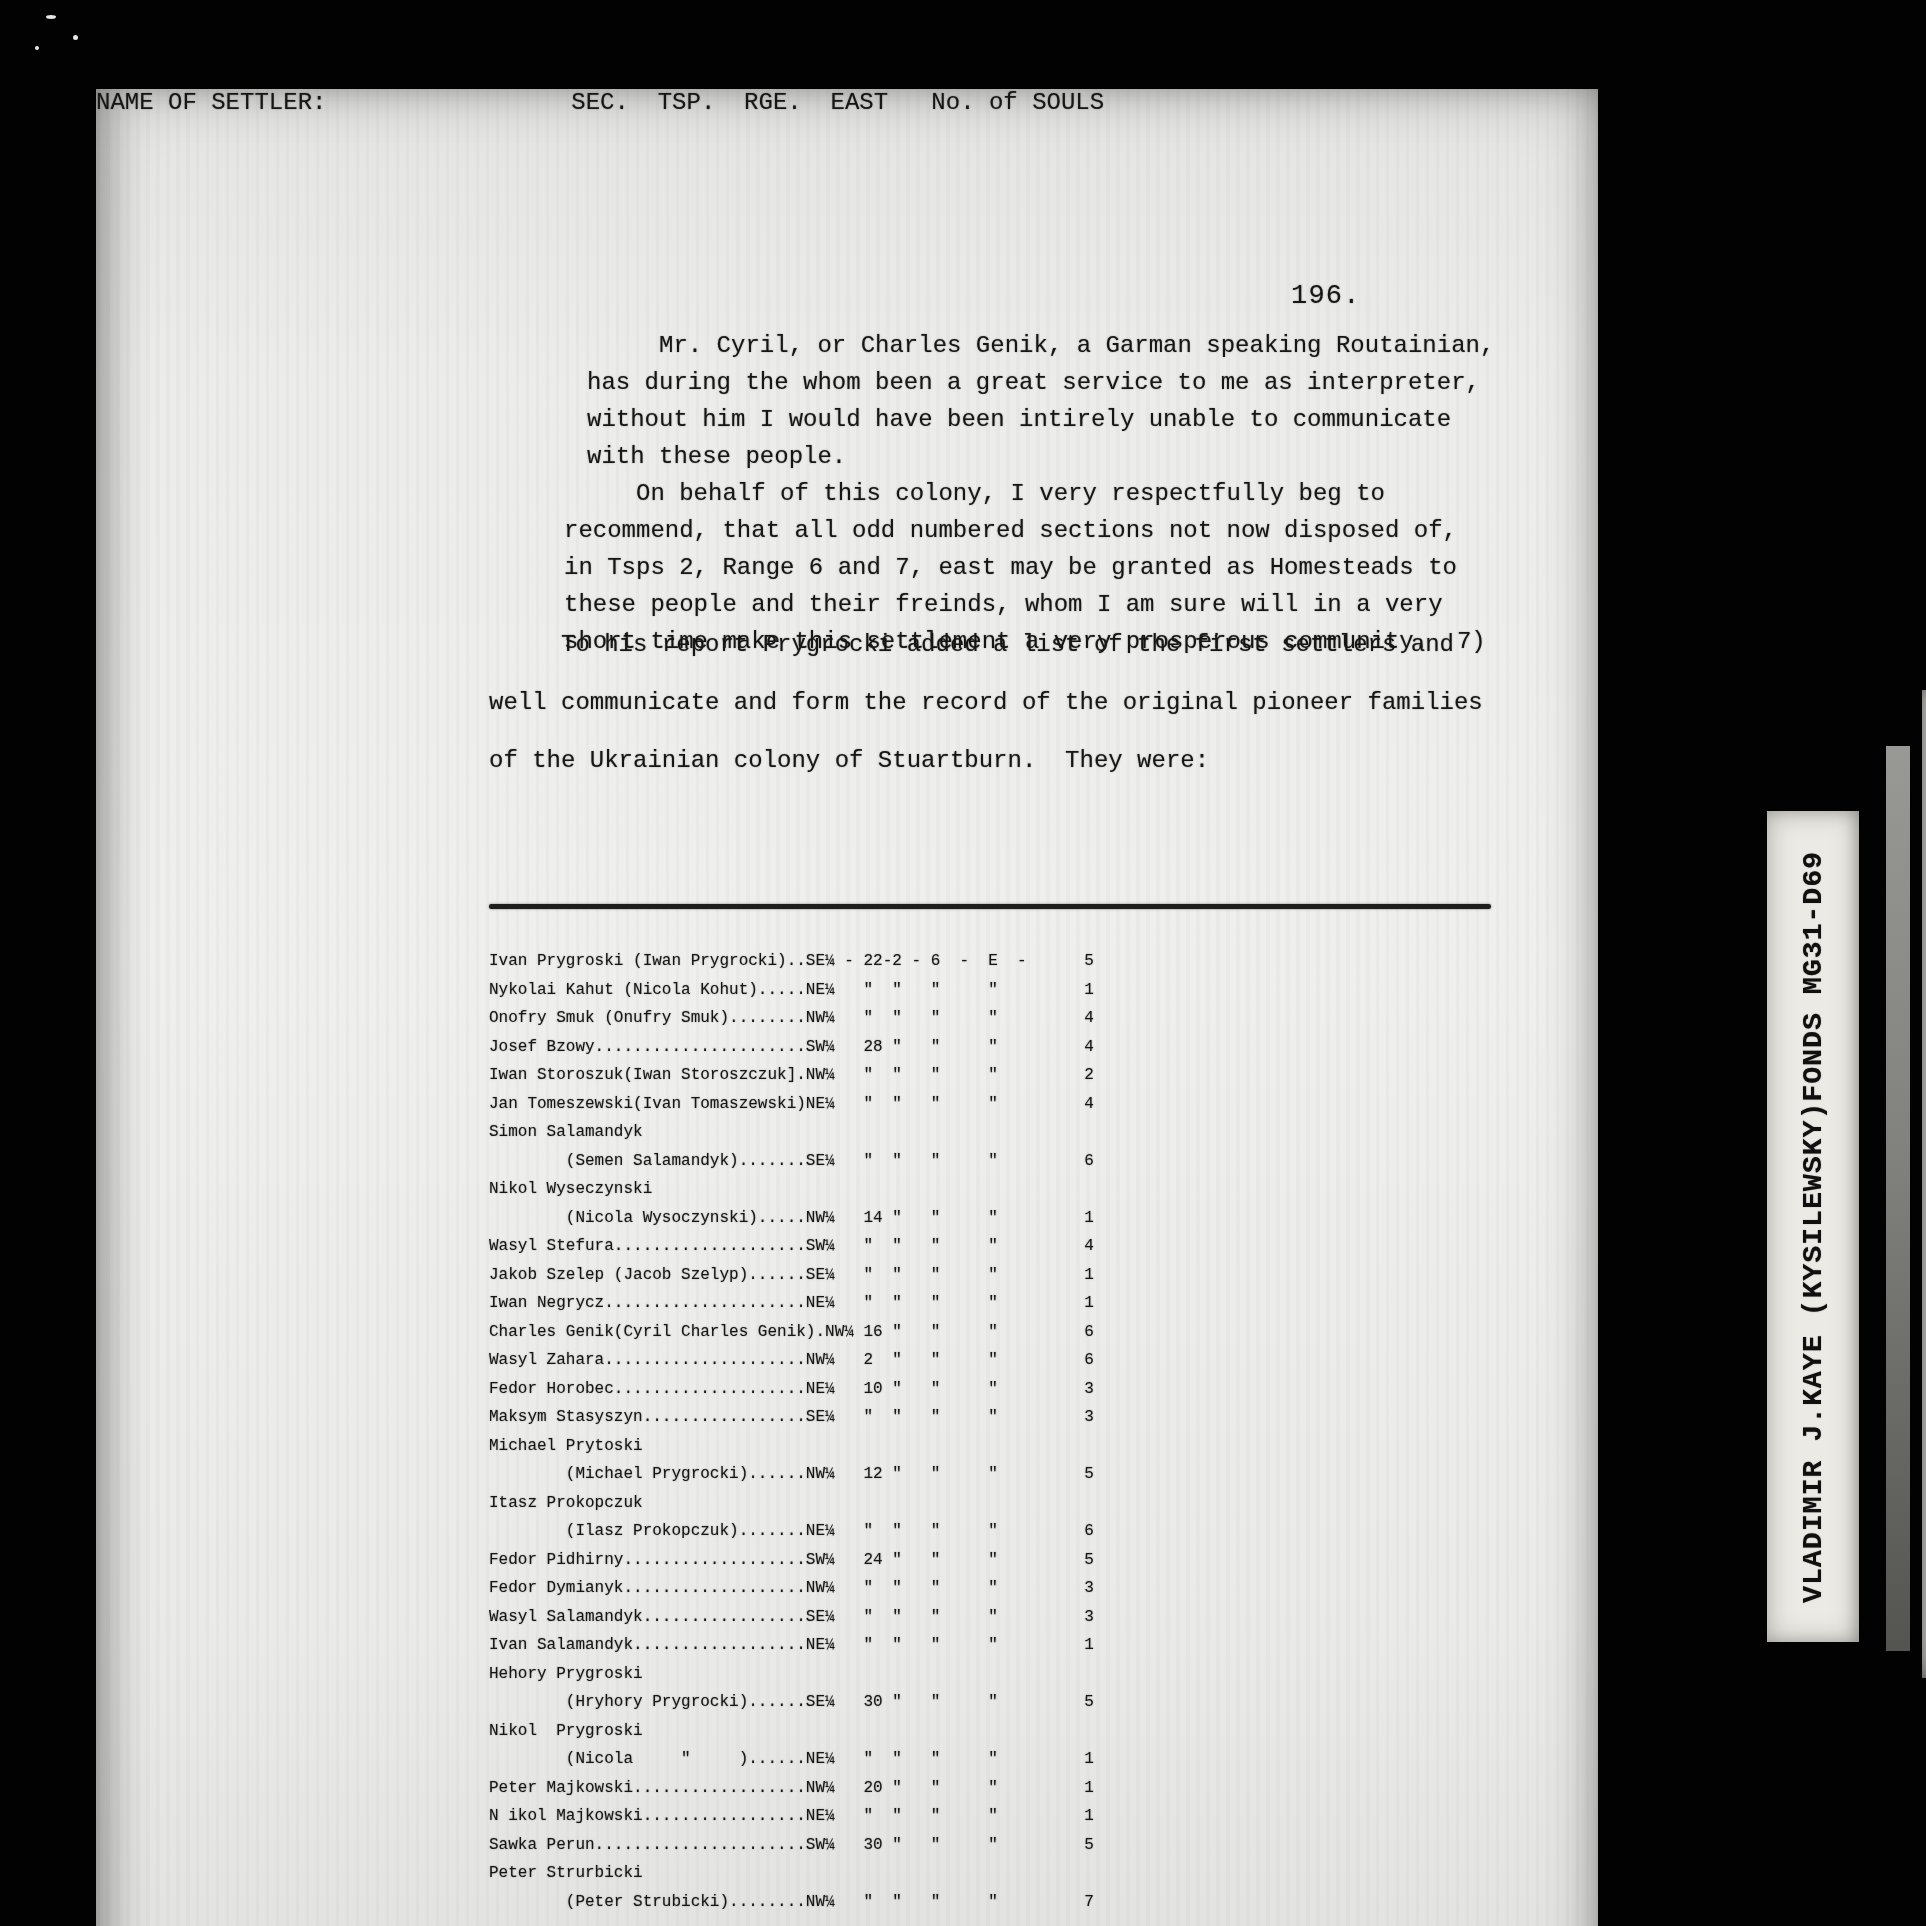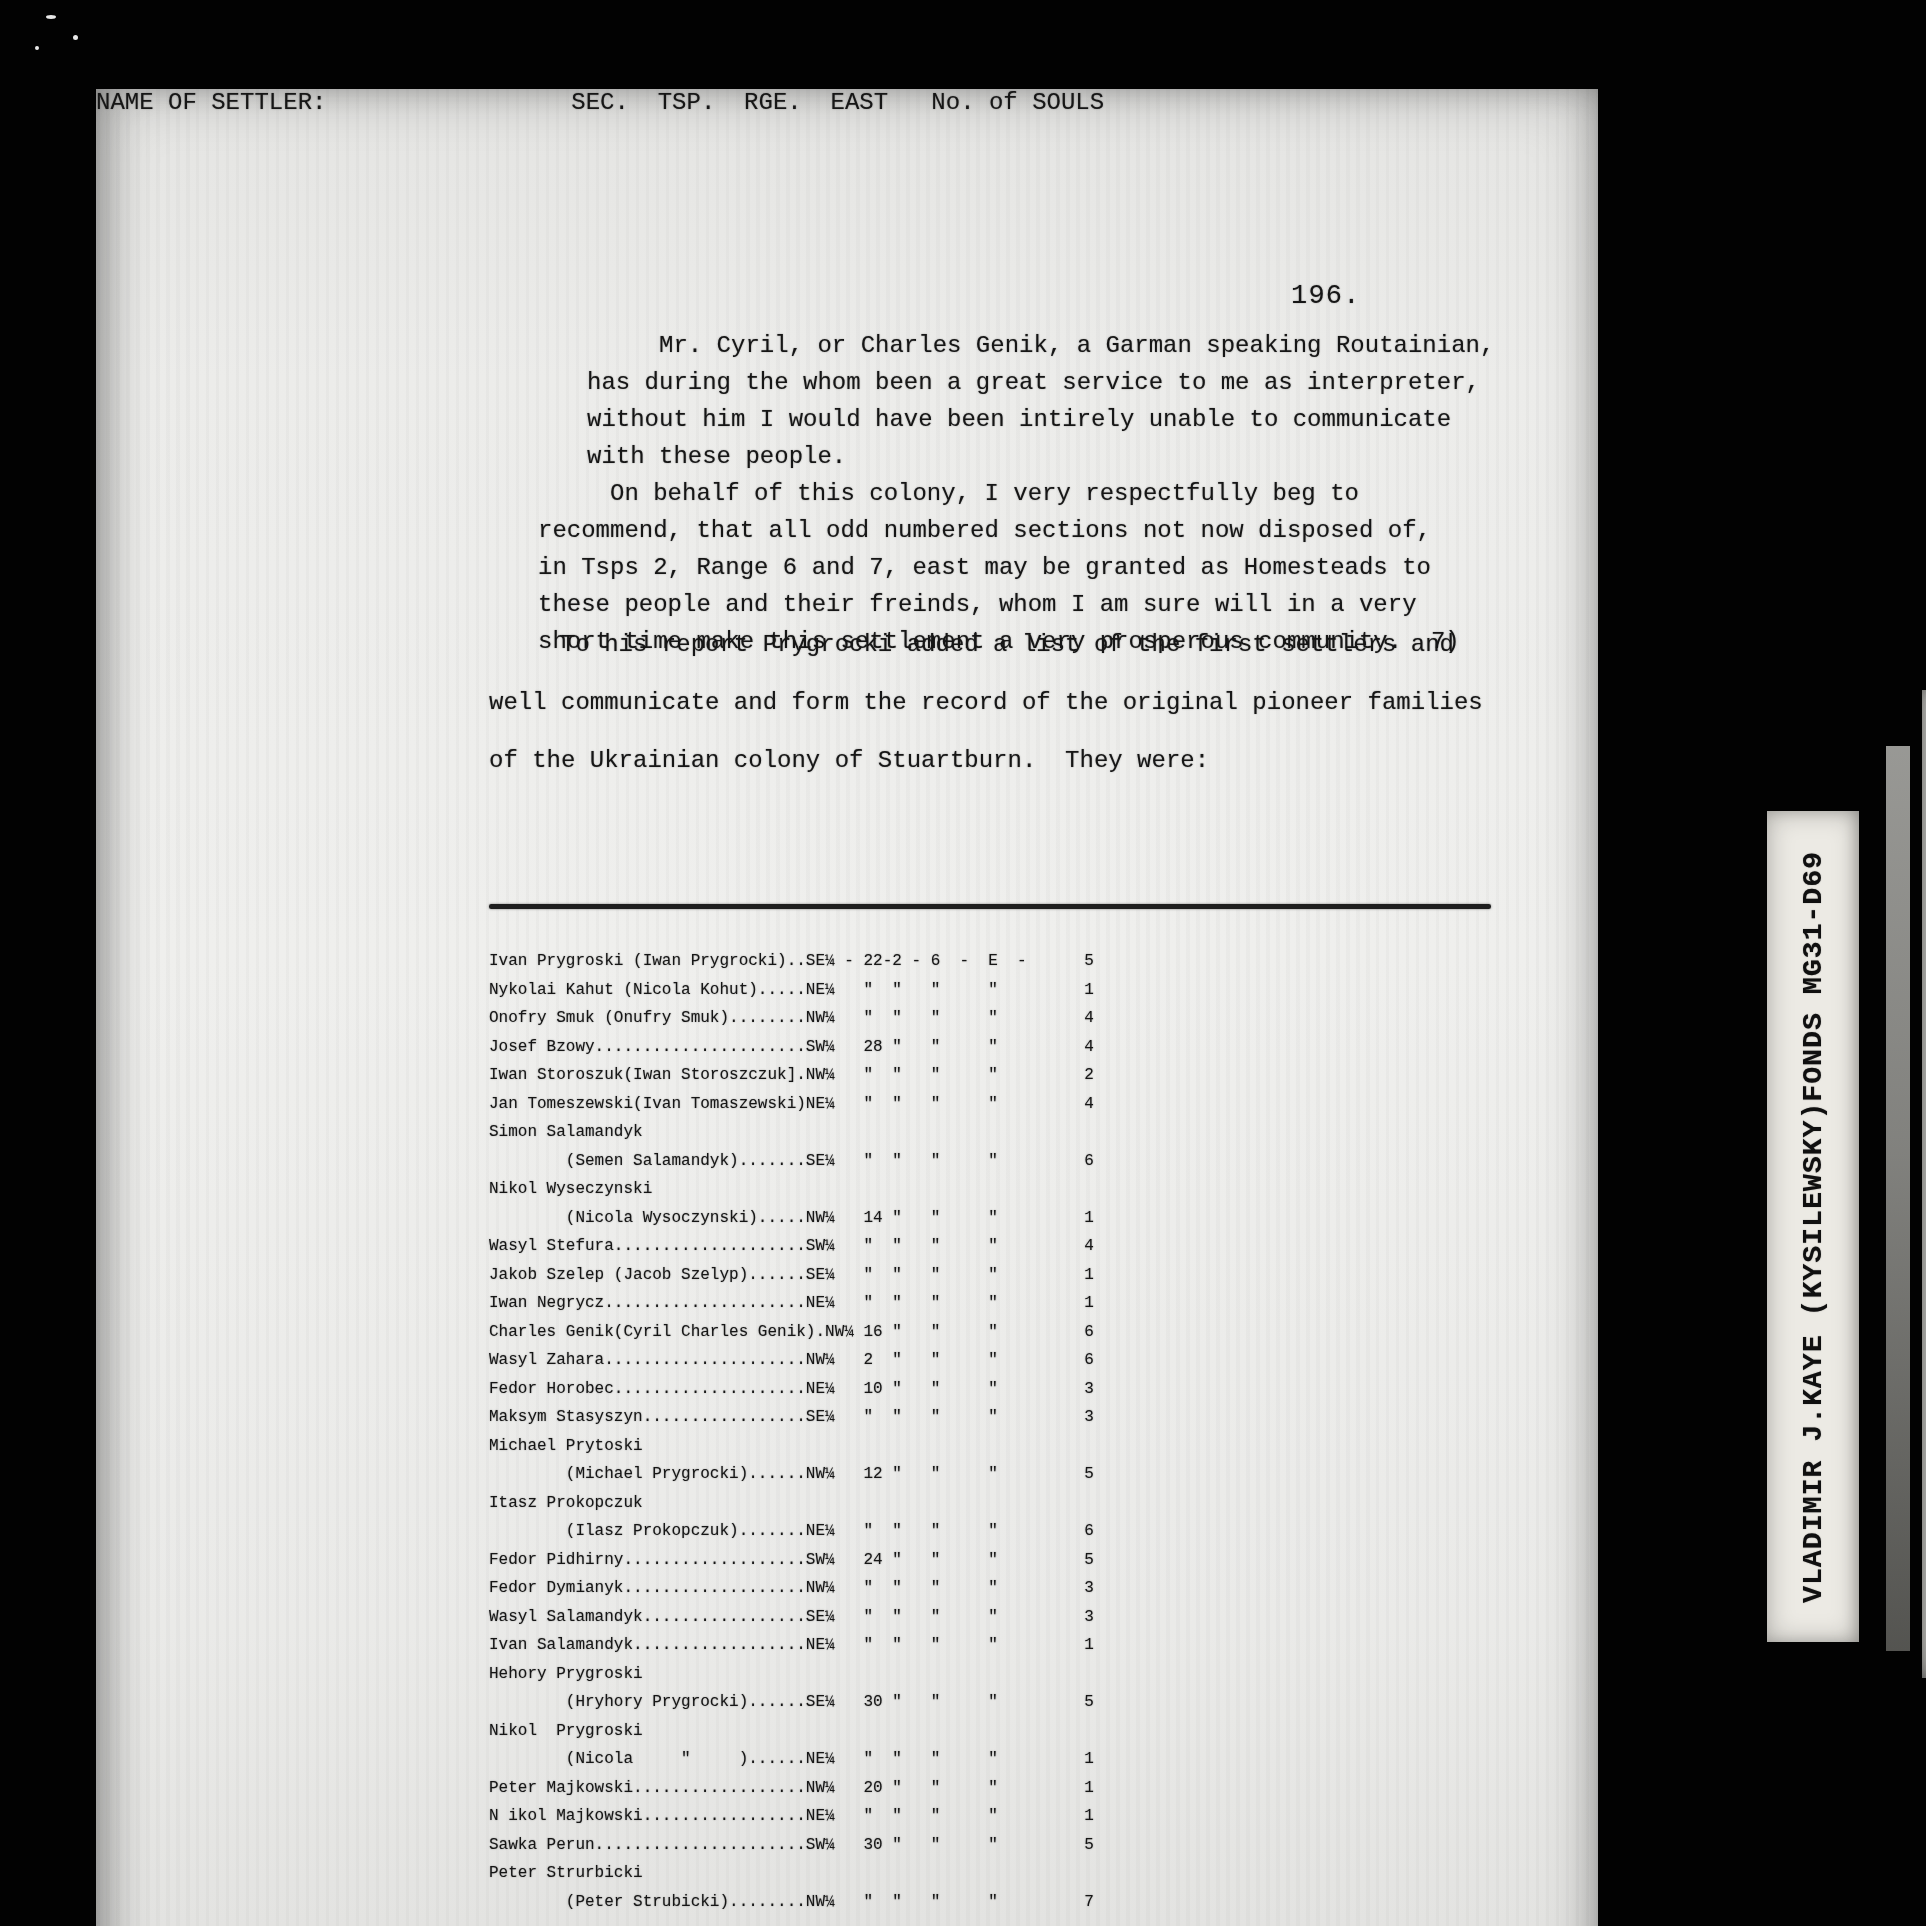--- a/index.html
+++ b/index.html
@@ -15,21 +15,21 @@
         color:#161616;}
   .page::before{content:"";position:absolute;inset:0;
         background:repeating-linear-gradient(90deg,rgba(0,0,0,.025) 0 3.5px,rgba(255,255,255,0) 3.5px 10px);
         pointer-events:none;}
   .page *{text-shadow:0 0 1.5px rgba(25,25,25,.45);}
 
   .pagenum{position:absolute;left:1195px;top:192px;font-size:27px;letter-spacing:1.2px;}
   .block{position:absolute;white-space:pre;}
   .tline{white-space:pre;}
   .para1{left:464px;top:238px;font-size:24px;line-height:37px;margin-left:27px;}
-  .para2{left:442px;top:386px;font-size:24px;line-height:37px;}
+  .para2{left:468px;top:386px;font-size:24px;line-height:37px;}
   .intro{left:393px;top:527px;font-size:24px;line-height:58px;}
   .thead{left:393px;top:770px;font-size:24px;line-height:28.5px;white-space:pre;}
   .rows{left:393px;top:858px;font-size:16px;line-height:28.5px;}
   .rule{position:absolute;background:#1e1e1e;border-radius:2.3px;box-shadow:0 0 2.3px rgba(0,0,0,.5);}
   .rule1{left:393px;top:815px;width:1002px;height:5px;}
 
   
   .strip{position:absolute;}
   .strip1{left:1767px;top:811px;width:92px;height:831px;background:#eceae4;
           box-shadow:inset 0 0 27px rgba(0,0,0,.28), inset -5.4px 0 15.4px -3.9px rgba(0,0,0,.25);}

